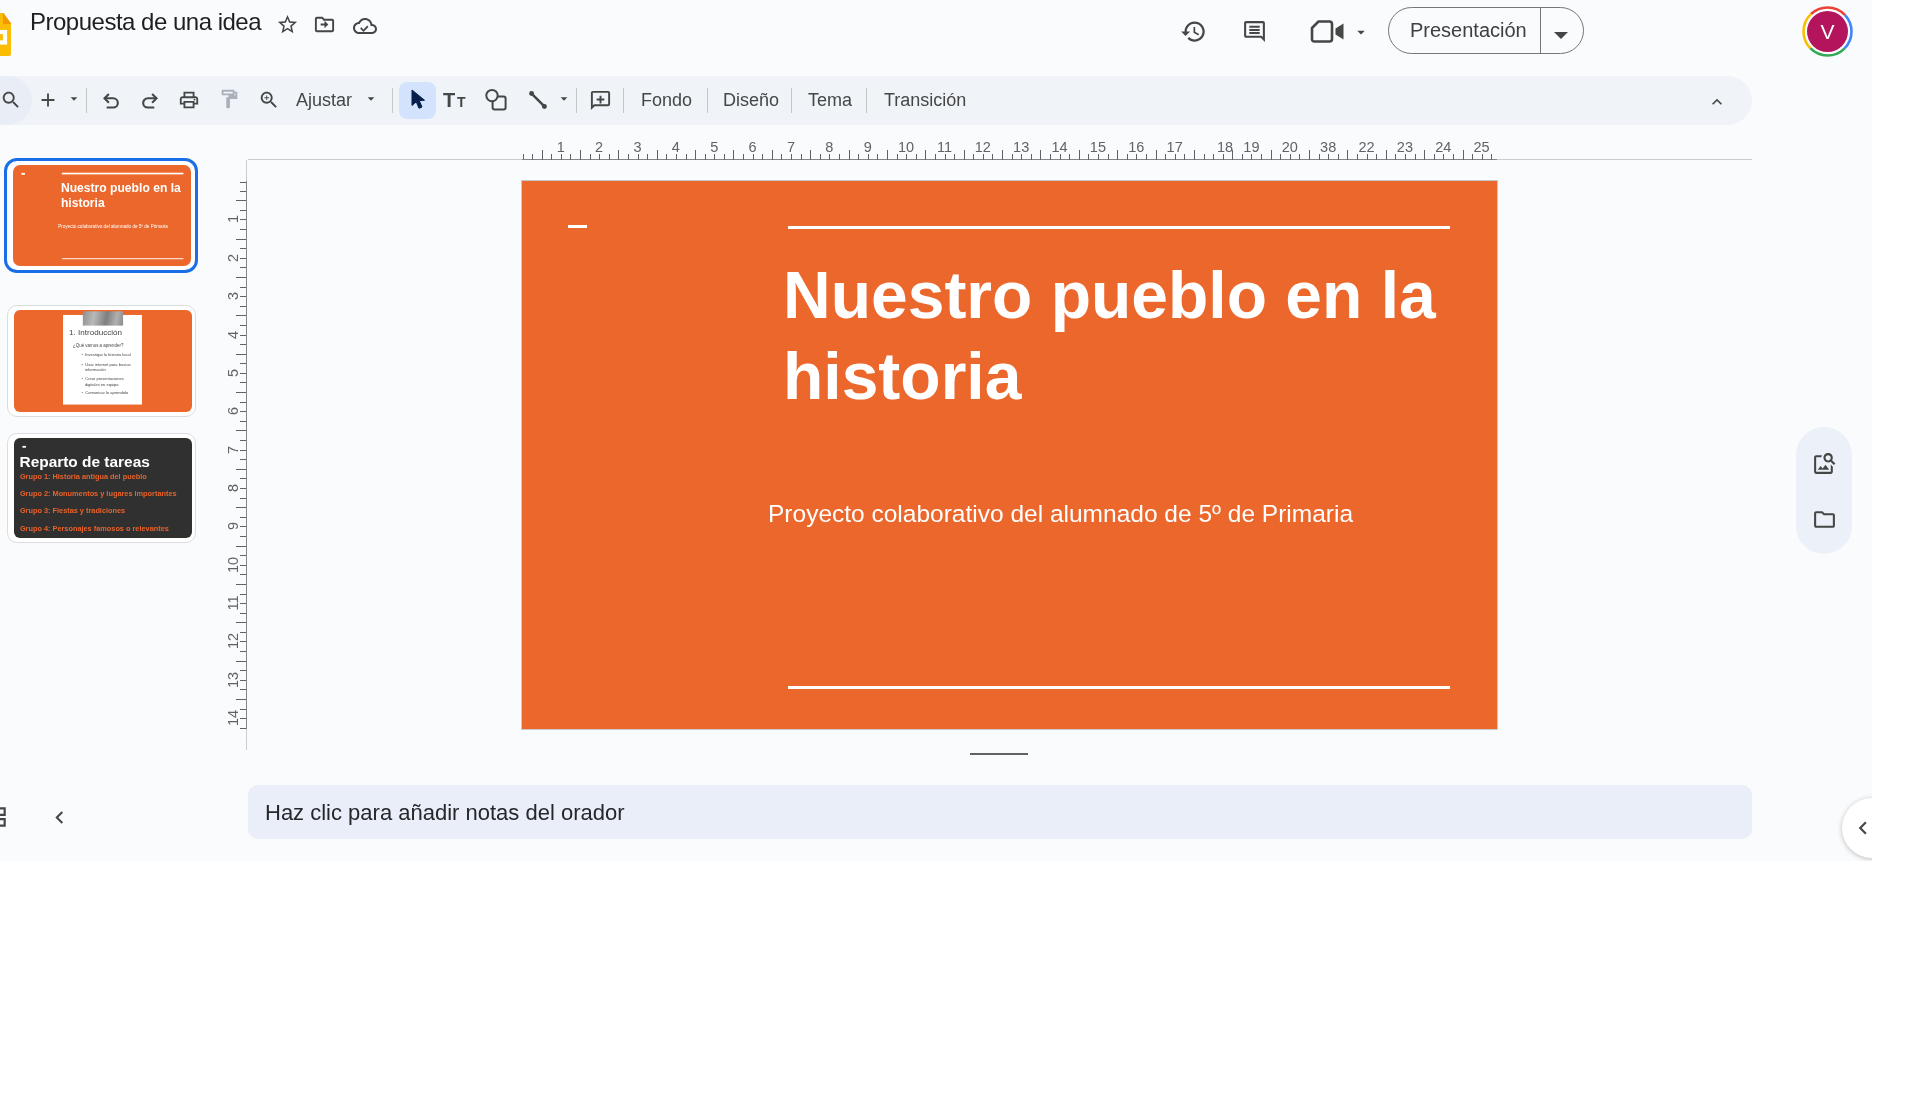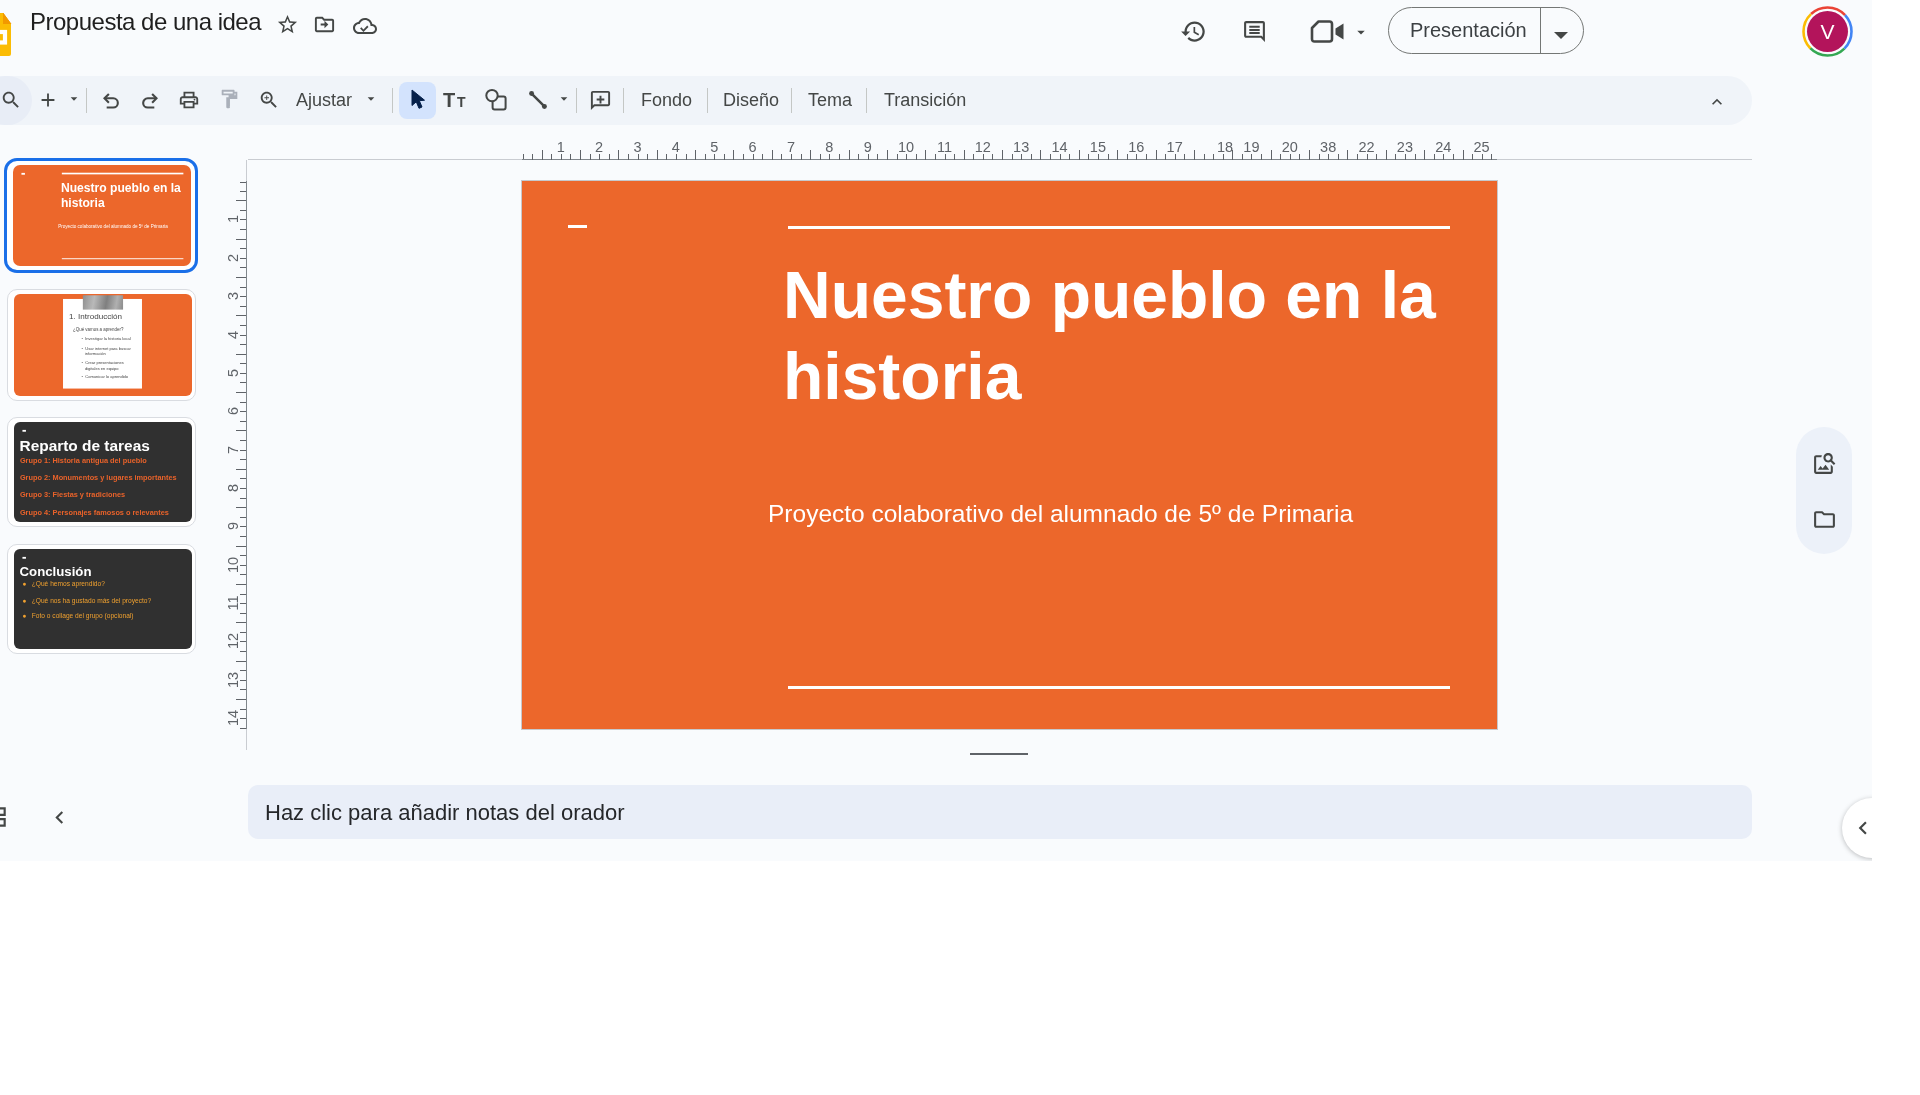--- a/index.html
+++ b/index.html
@@ -17,21 +17,21 @@
   
   .toolbar { position:absolute; left:-20px; top:76px; width:1772px; height:49px;
     background:#f0f4f9; border-radius:24.5px; }
   .tbtxt { font-size:18px; color:#444746; }
   .tbdiv { position:absolute; top:88px; width:1px; height:25px; background:#c4c7c5; }
   .selbg { position:absolute; background:#d3e3fd; border-radius:8px; }
   
   .ruler-text { position:absolute; font-size:14.5px; color:#5f6368; font-family:"Liberation Sans",sans-serif; }
   
   .thumb { position:absolute; left:8px; width:190px; height:112px; background:#fff;
-    border:1px solid #d9dce1; border-radius:10px; padding:4px 3px 4px 6px; }
+    border:1px solid #d9dce1; border-radius:10px; padding:4px 3px 4px 6px;margin-top:16px; }
   .thumb .slide { width:100%; height:100%; border-radius:6px; position:relative; overflow:hidden; }
   .thumb1sel { position:absolute; left:5px; top:156px; width:196px; height:118px;
     border:3px solid #1a6fe8; border-radius:13px; background:#fff; padding:4px 4px 4px 6px; }
   .thumb1sel .slide { width:100%; height:100%; border-radius:7px; position:relative; overflow:hidden; }
   .orange { background:#ec672b; }
   .darkslide { background:#303030; }
   
   .mainslide { position:absolute; left:522px; top:181px; width:975px; height:548px;
     background:#ec672b; box-shadow:0 0 0 1px #c6c9cd; }
   
@@ -426,31 +426,20 @@
       <div style="width:975px;height:548px;transform:scale(0.1836);transform-origin:0 0;position:absolute;">
         <div class="abs" style="left:46px;top:43px;width:19px;height:10px;background:#fff;"></div>
         <div class="abs" style="left:30px;top:80px;font-size:84px;font-weight:bold;color:#fff;">Reparto de tareas</div>
         <div class="abs" style="left:32px;top:190px;font-size:40px;font-weight:bold;color:#e8622a;">Grupo 1: Historia antigua del pueblo</div>
         <div class="abs" style="left:32px;top:280px;font-size:40px;font-weight:bold;color:#e8622a;">Grupo 2: Monumentos y lugares importantes</div>
         <div class="abs" style="left:32px;top:374px;font-size:40px;font-weight:bold;color:#e8622a;">Grupo 3: Fiestas y tradiciones</div>
         <div class="abs" style="left:32px;top:468px;font-size:40px;font-weight:bold;color:#e8622a;">Grupo 4: Personajes famosos o relevantes</div>
       </div>
     </div>
   </div>
-  <div class="thumb" style="left:7px;top:544px;width:189px;height:110px;">
-    <div class="slide darkslide">
-      <div style="width:975px;height:548px;transform:scale(0.1836);transform-origin:0 0;position:absolute;">
-        <div class="abs" style="left:46px;top:43px;width:19px;height:10px;background:#fff;"></div>
-        <div class="abs" style="left:30px;top:80px;font-size:72px;font-weight:bold;color:#fff;">Conclusión</div>
-        <div class="abs" style="left:45px;top:171px;font-size:36px;color:#efa02f;">●&nbsp;&nbsp; ¿Qué hemos aprendido?</div>
-        <div class="abs" style="left:45px;top:259px;font-size:36px;color:#efa02f;">●&nbsp;&nbsp; ¿Qué nos ha gustado más del proyecto?</div>
-        <div class="abs" style="left:45px;top:343px;font-size:36px;color:#efa02f;">●&nbsp;&nbsp; Foto o collage del grupo (opcional)</div>
-      </div>
-    </div>
-  </div>
 
   <svg class="abs" style="left:-17px;top:804px;" width="26" height="26" viewBox="0 0 24 24" fill="#444746">
       <path d="M3 3v8h8V3H3zm6 6H5V5h4v4zm-6 4v8h8v-8H3zm6 6H5v-4h4v4zm4-16v8h8V3h-8zm6 6h-4V5h4v4zm-6 4v8h8v-8h-8zm6 6h-4v-4h4v4z"></path>
     </svg>
   <svg class="abs" style="left:47px;top:805px;" width="25" height="25" viewBox="0 0 24 24" fill="#444746">
       <path d="M15.41 7.41 14 6l-6 6 6 6 1.41-1.41L10.83 12z"></path>
     </svg>
 
   <div class="notes">
       <span>Haz clic para añadir notas del orador</span>

